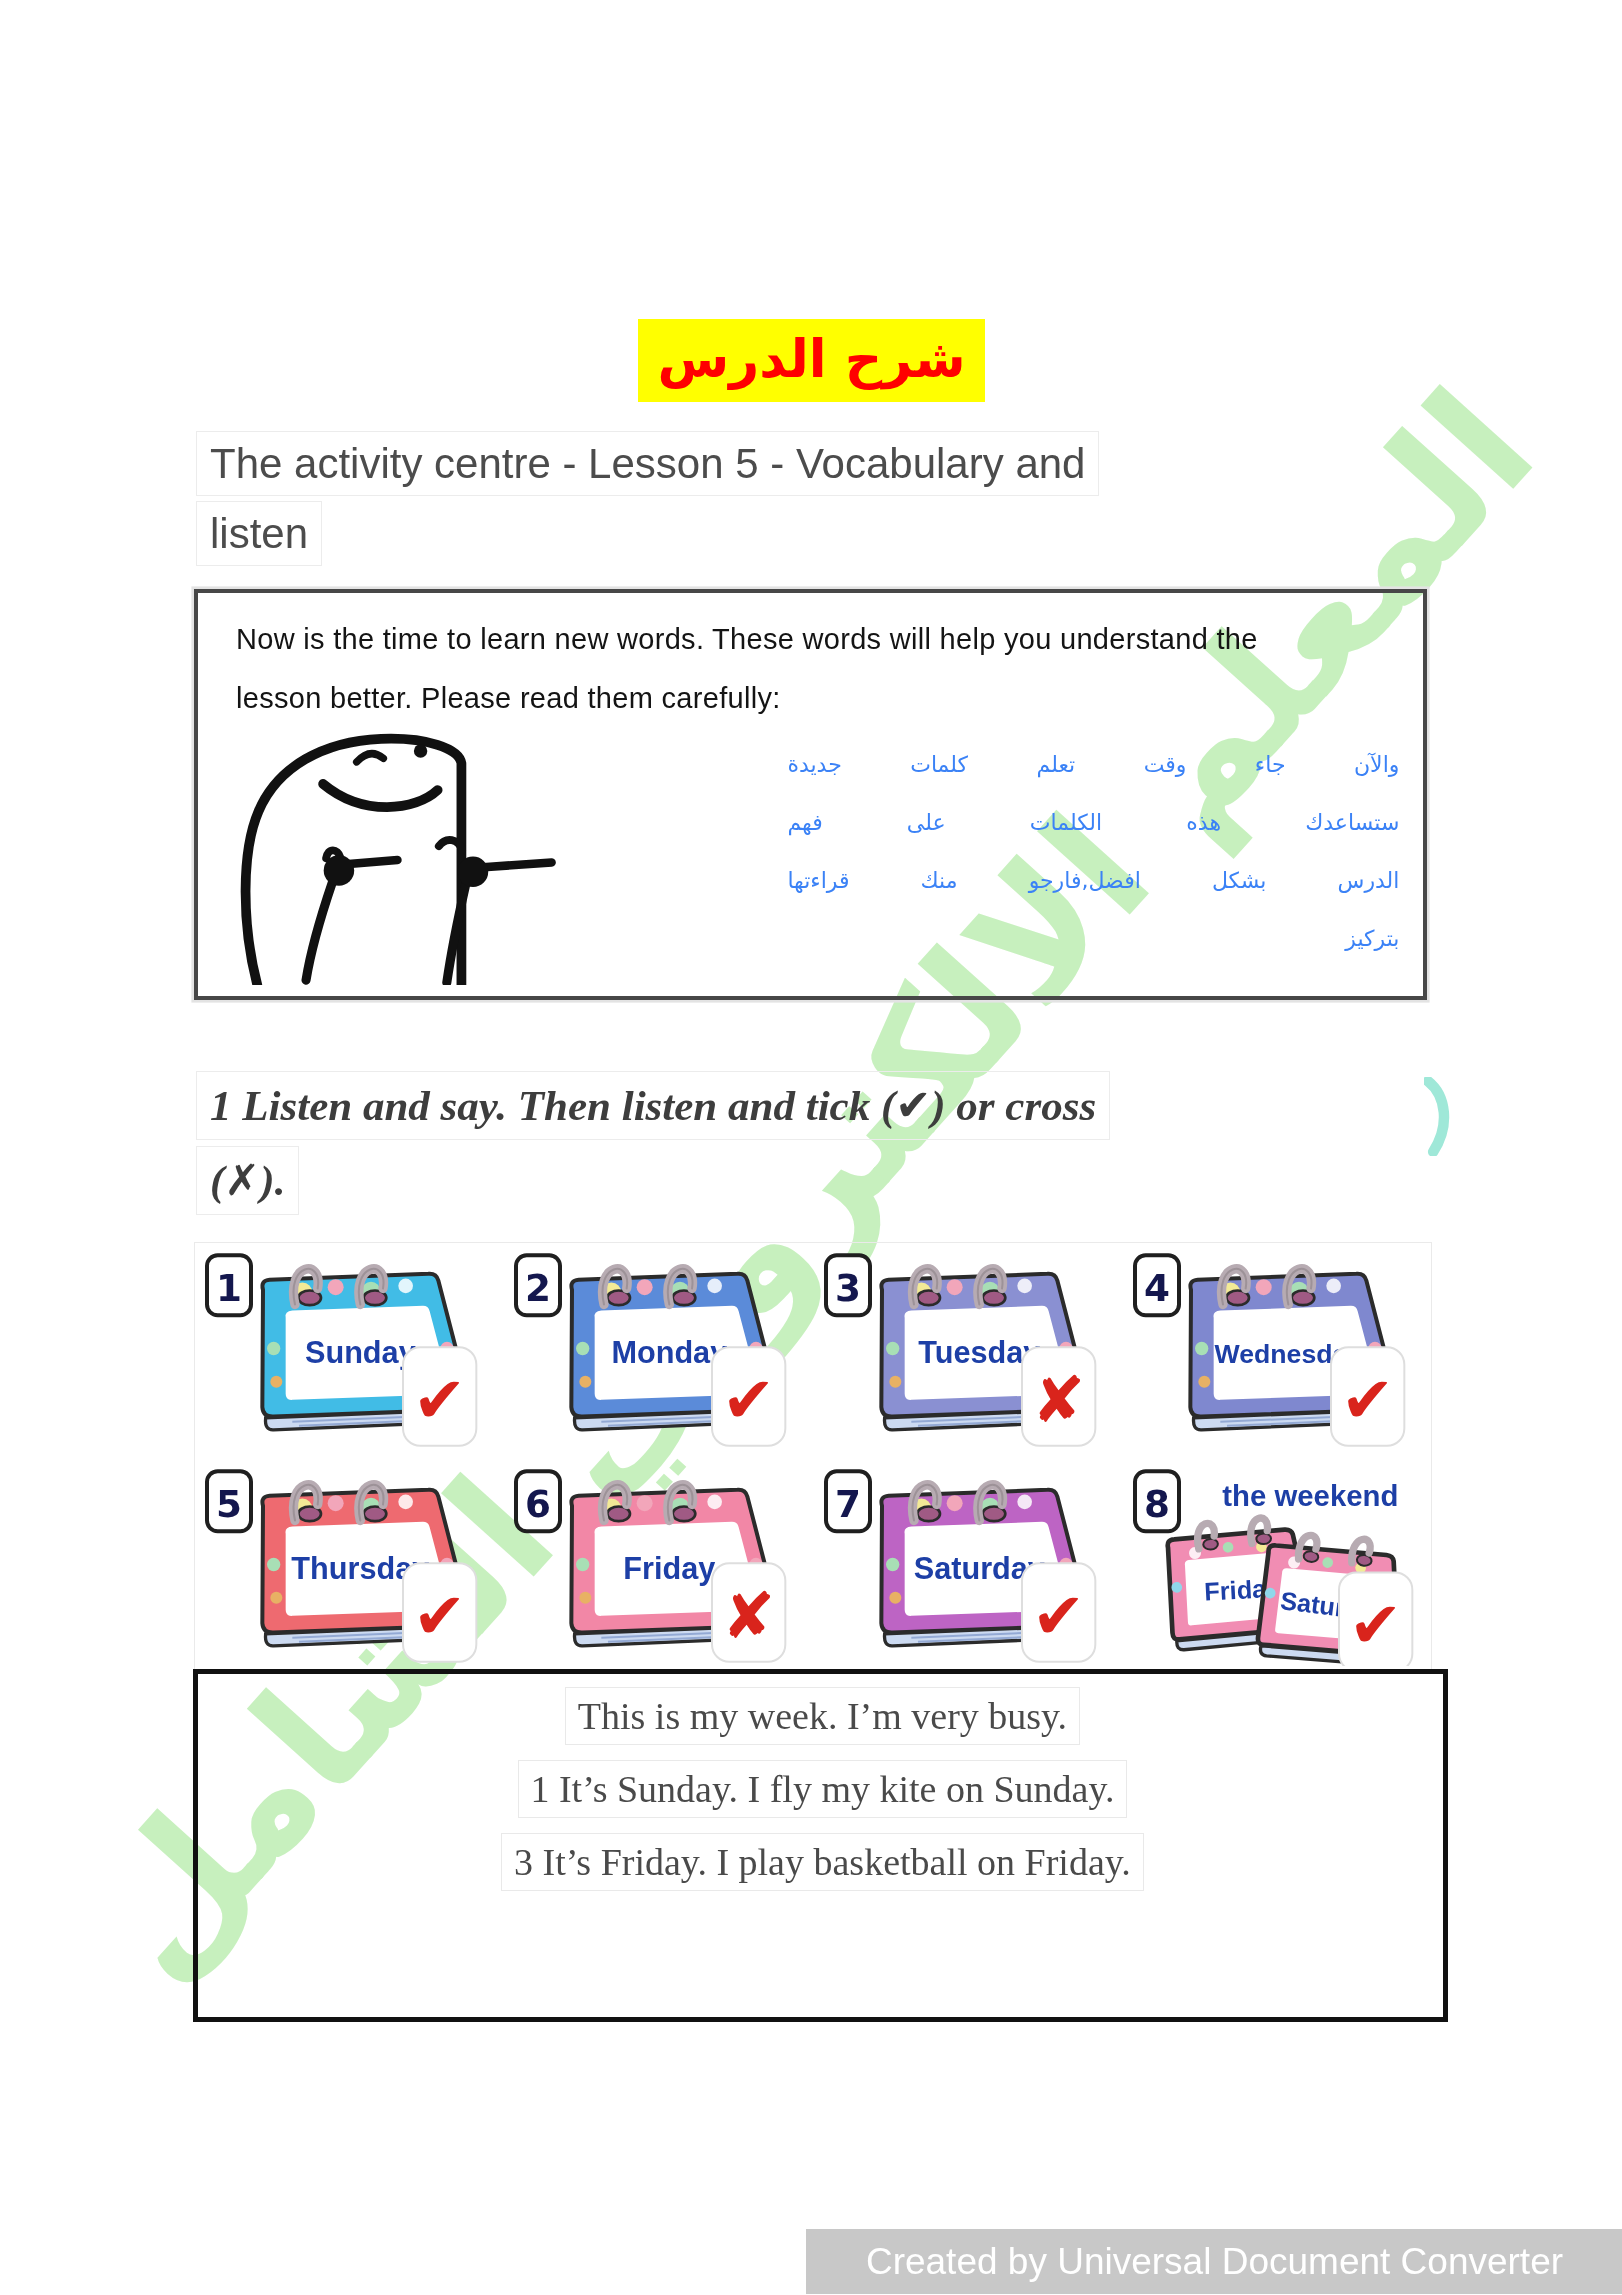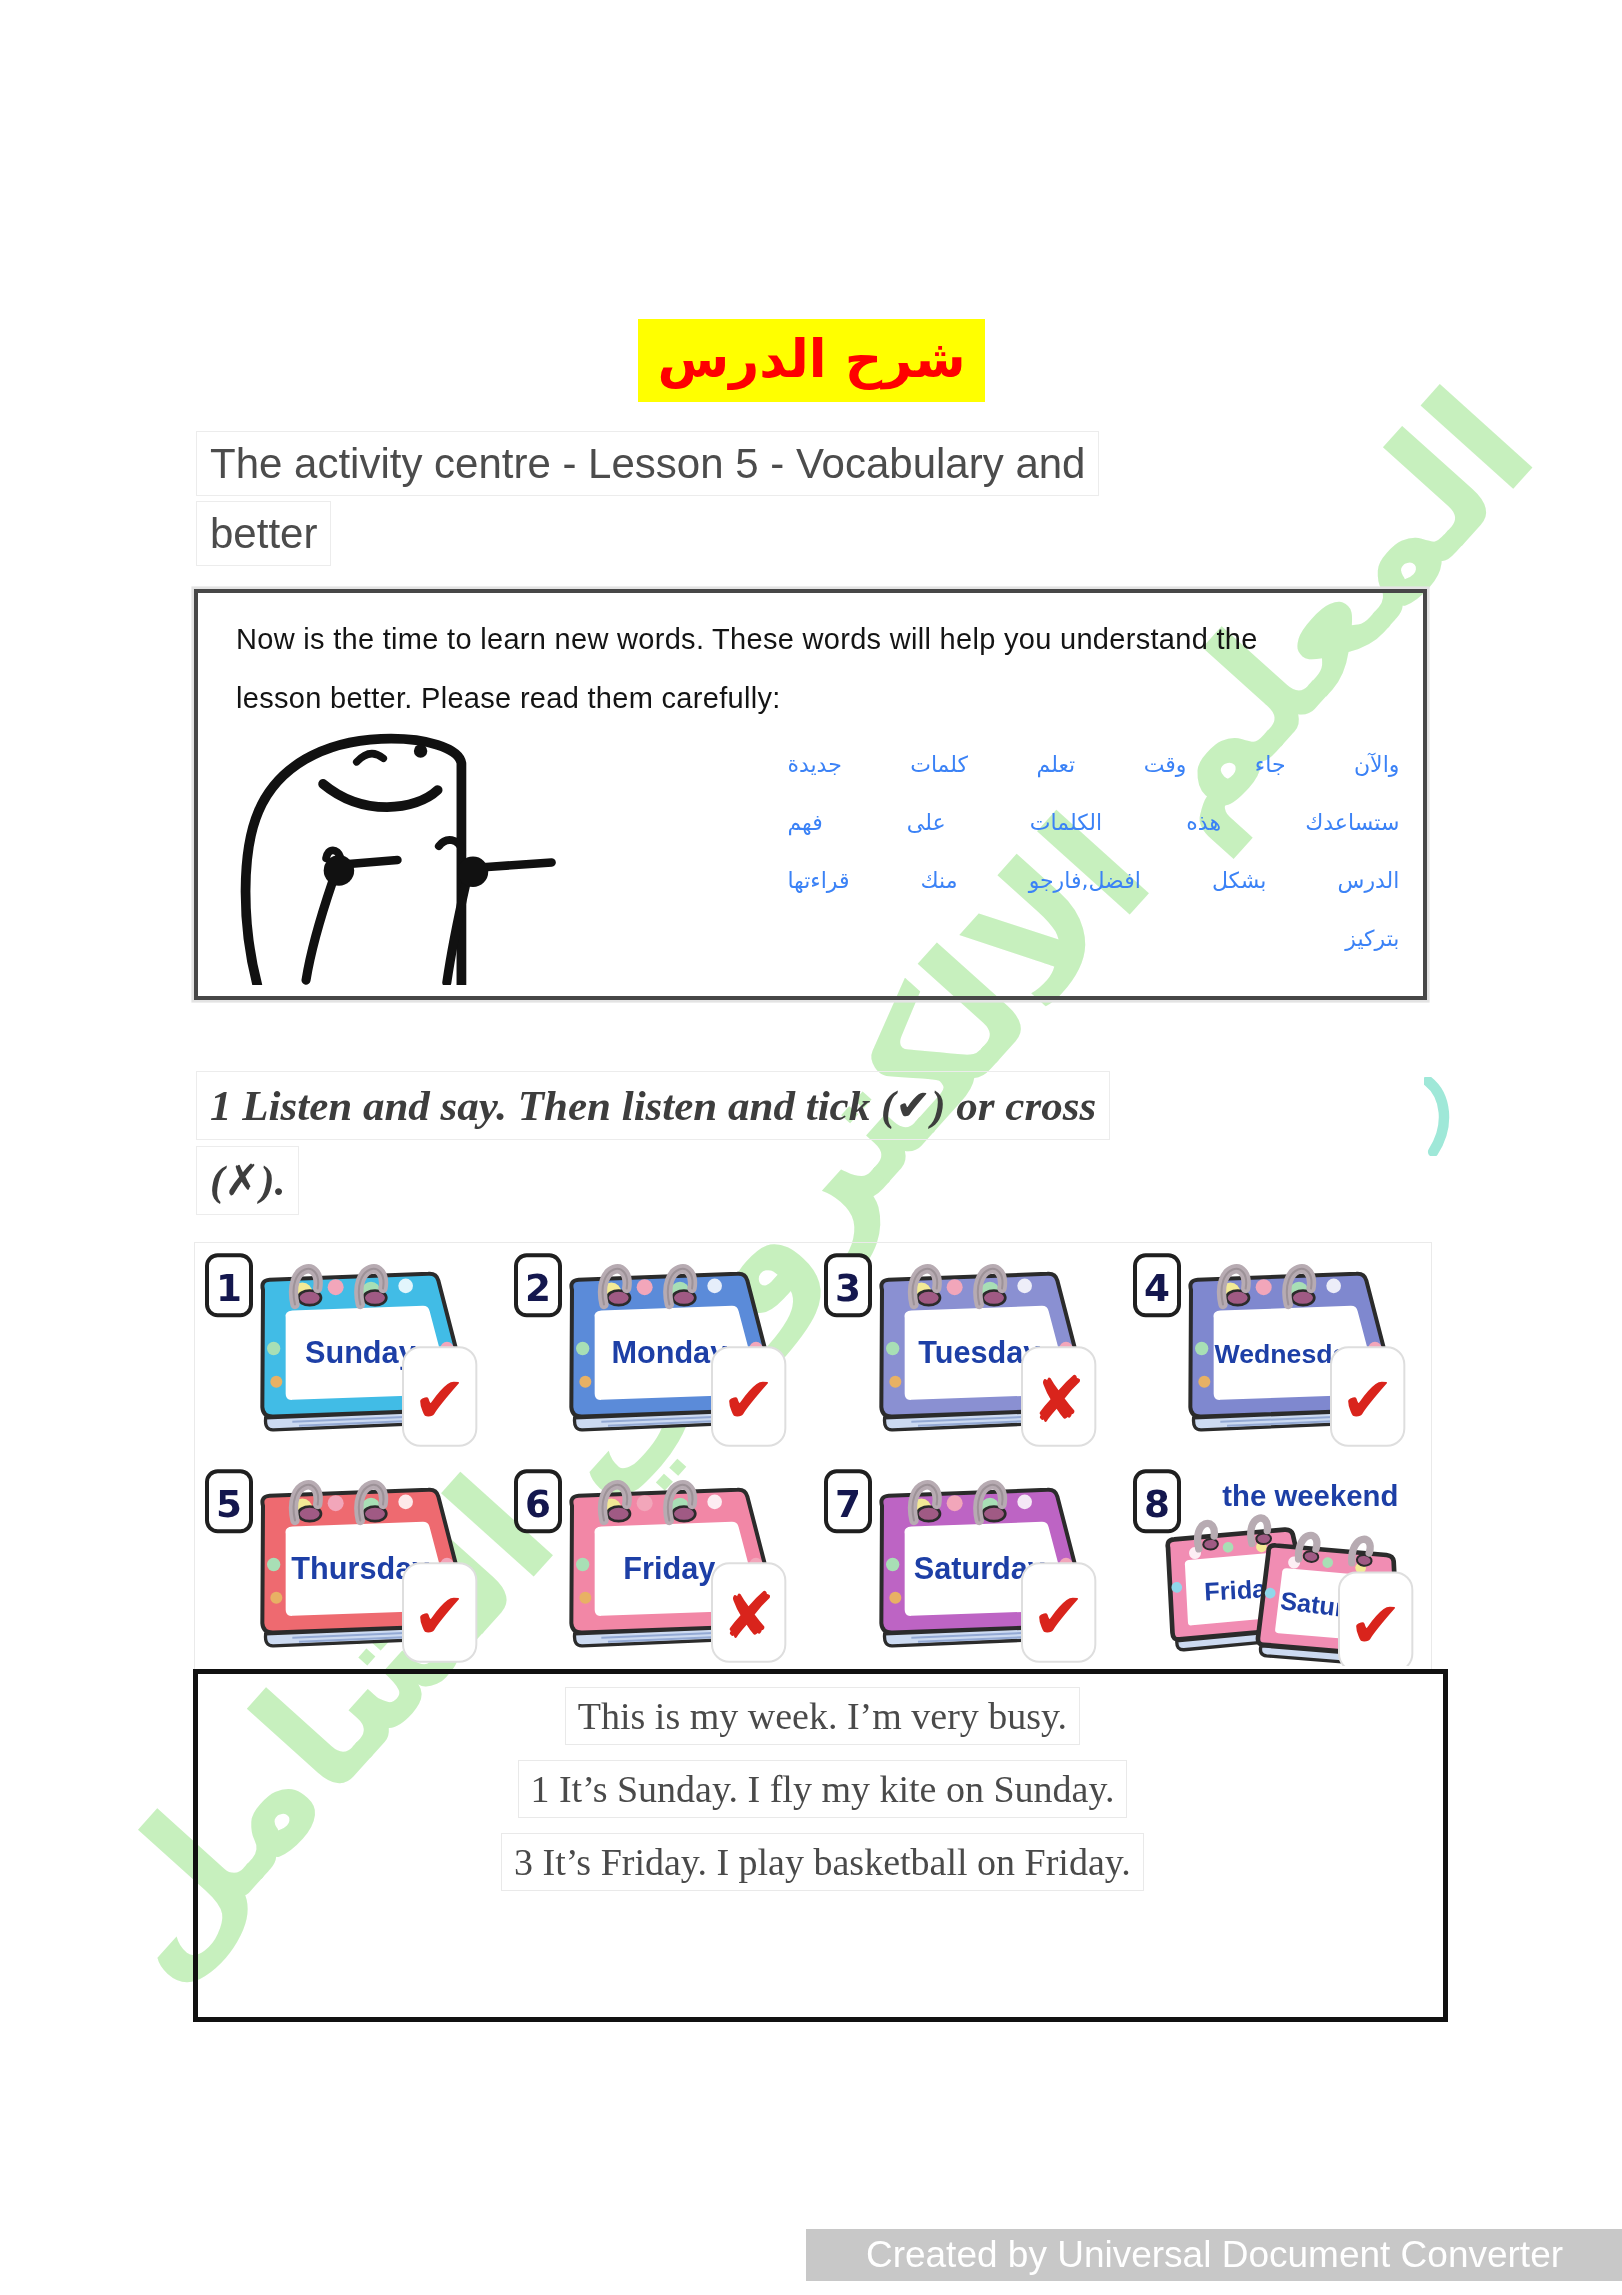--- a/index.html
+++ b/index.html
@@ -45,40 +45,40 @@
   .panel{width:300px;height:203px;position:relative;}
   .panel svg{width:100%;height:100%;display:block;}
   
   .story-box{position:absolute;left:193px;top:1669px;width:1255px;height:353px;z-index:1;
              border:5.2px solid #111111;box-sizing:border-box;background:transparent;
              padding:13px 0 0 3.9px;text-align:center;}
   .story-line{font-family:"Liberation Serif",serif;font-size:38px;color:#4a4a4a;
               margin:0 0 14.4px 0;line-height:1.0;}
   .story-line .hl{display:inline-block;border:1.3px solid #e9e9e9;padding:9.2px 11.8px;}
   
-  .footer{position:absolute;left:806px;top:2229px;width:817px;height:52px;z-index:2;
+  .footer{position:absolute;left:806px;top:2229px;width:817px;height:65px;z-index:2;
           background:#c8c8c8;color:#ffffff;font-size:37px;
           display:flex;align-items:center;justify-content:center;}
 </style>
 </head>
 <body>
 
 <div class="page">
 
   <div class="watermark">المعلم الالكتروني الشامل</div>
 
   <svg class="teal-squiggle" width="34" height="79" viewBox="0 0 52 120">
     <path d="M6,6 C34,28 40,74 14,114" fill="none" stroke="#9fe8d8" stroke-width="16" stroke-linecap="round"></path>
   </svg>
 
   <div class="title-yellow">شرح الدرس</div>
 
   <div class="heading">
     <span class="hl">The activity centre - Lesson 5 - Vocabulary and</span><br>
-    <span class="hl">better</span>
+    <span class="hl">listen</span>
   </div>
 
   <div class="intro-box">
     <div class="intro-en">Now is the time to learn new words. These words will help you understand the lesson better. Please read them carefully:</div>
 
     <svg class="flork" viewBox="0 0 640 430">
       <g fill="none" stroke="#111" stroke-width="16" stroke-linecap="round" stroke-linejoin="round">
         <path d="M62,430 C36,330 36,210 64,145 C95,72 170,30 265,26 C340,23 393,42 397,66 L397,430"></path>
         <path d="M225,64 Q247,40 269,58" stroke-width="12"></path>
         <path d="M170,100 C235,154 322,144 358,110"></path>

